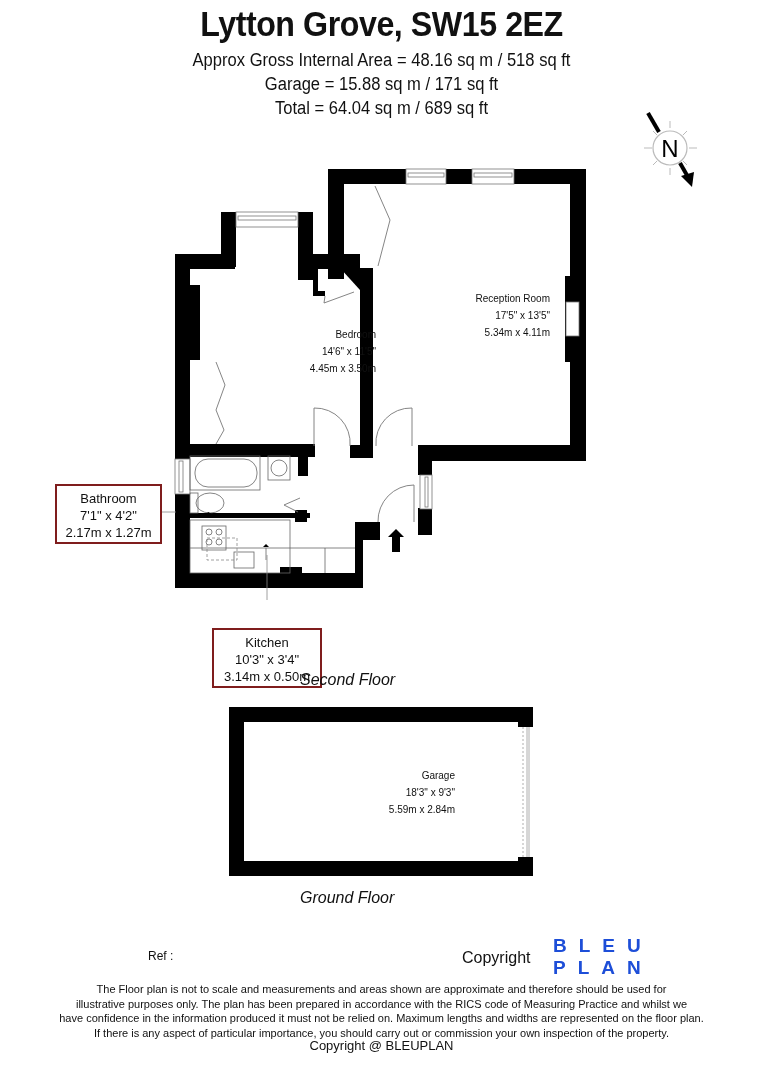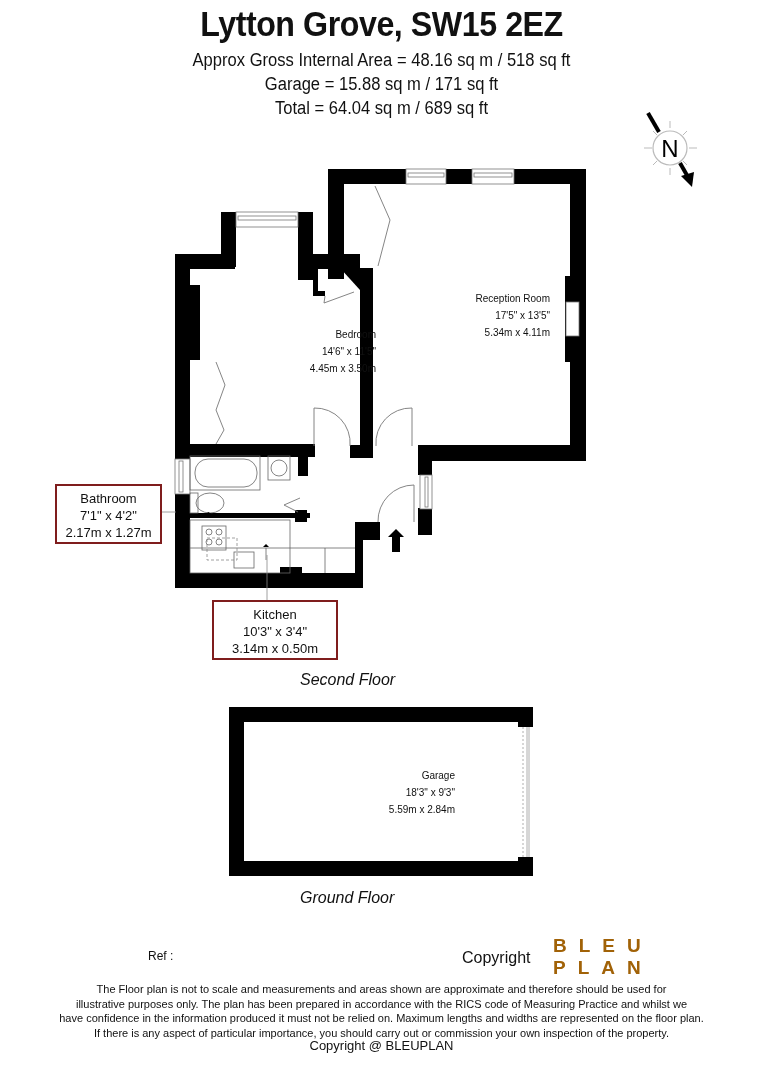--- a/index.html
+++ b/index.html
@@ -9,21 +9,21 @@
   .title { left:0; width:763px; top:4px; text-align:center; font-weight:bold;
            font-size:35px; letter-spacing:-0.5px; transform:scaleX(0.92); }
   .sub { left:0; width:763px; text-align:center; font-size:18px; transform:scaleX(0.92); }
   .plan { left:0; top:0; }
   .room-label { position:absolute; text-align:right; font-size:10px; line-height:17px; }
   .callout { position:absolute; border:2px solid #7f1d1d; background:#fff; text-align:center;
              font-size:13px; line-height:17px; padding-top:4px; box-sizing:border-box; }
   .floor-label { position:absolute; font-size:16px; text-align:left;font-style:italic; }
   .ref { left:148px; top:949px; font-size:12px; }
   .copyright-label { left:462px; top:949px; font-size:16px; }
-  .logo { left:553px; top:935px; color:#a16207; font-weight:bold; font-size:19px;
+  .logo { left:553px; top:935px; color:#1d4ed8; font-weight:bold; font-size:19px;
           letter-spacing:12px; line-height:22px; }
   .disclaimer { left:0; width:763px; top:982px; text-align:center; font-size:11px;
                 line-height:14.5px; }
   .copy-foot { left:0; width:763px; top:1038px; text-align:center; font-size:13px; }
 </style>
 </head>
 <body>
 
 <div class="abs title">Lytton Grove, SW15 2EZ</div>
 <div class="abs sub" style="top:50px">Approx Gross Internal Area = 48.16 sq m / 518 sq ft</div>
@@ -177,21 +177,21 @@
 <div class="room-label" style="left:236px; top:326px; width:140px;">
   <div>Bedroom</div>
   <div>14'6" x 11'5"</div>
   <div>4.45m x 3.50m</div>
 </div>
 <div class="callout" style="left:55px; top:484px; width:107px; height:60px;">
   <div>Bathroom</div>
   <div>7'1" x 4'2"</div>
   <div>2.17m x 1.27m</div>
 </div>
-<div class="callout" style="left:212px; top:600px; width:126px; height:60px;">
+<div class="callout" style="left:212px; top:628px; width:110px; height:60px;">
   <div>Kitchen</div>
   <div>10'3" x 3'4"</div>
   <div>3.14m x 0.50m</div>
 </div>
 <div class="floor-label" style="left:300px; top:671px; width:160px;">Second Floor</div>
 
 <div class="room-label" style="left:310px; top:767px; width:145px;">
   <div>Garage</div>
   <div>18'3" x 9'3"</div>
   <div>5.59m x 2.84m</div>

